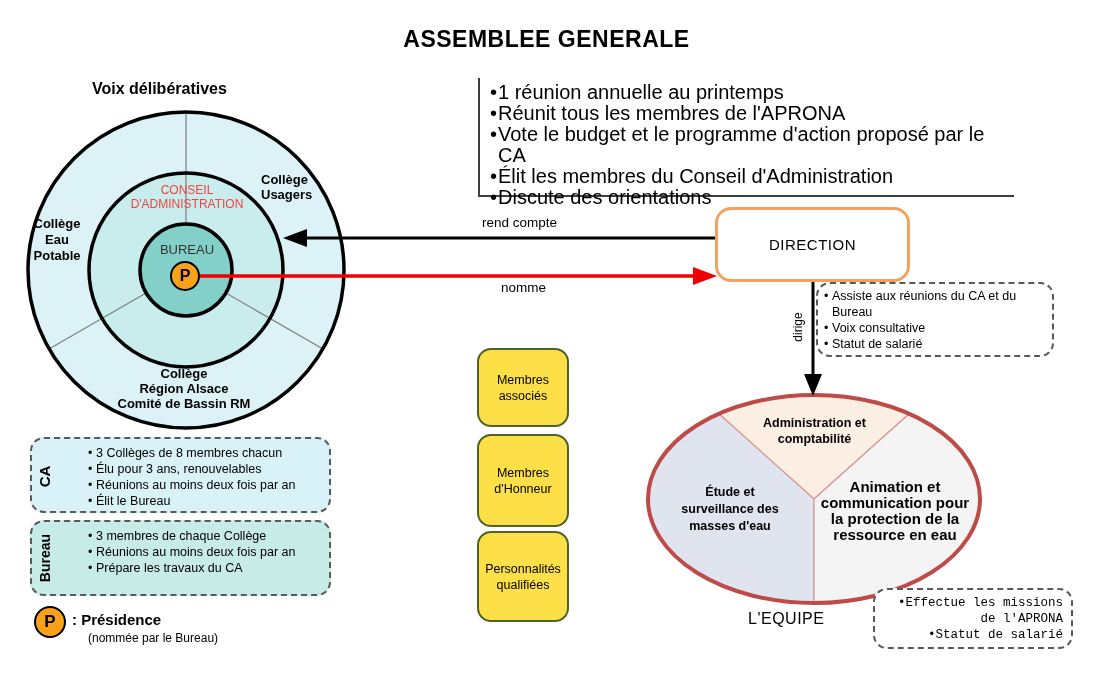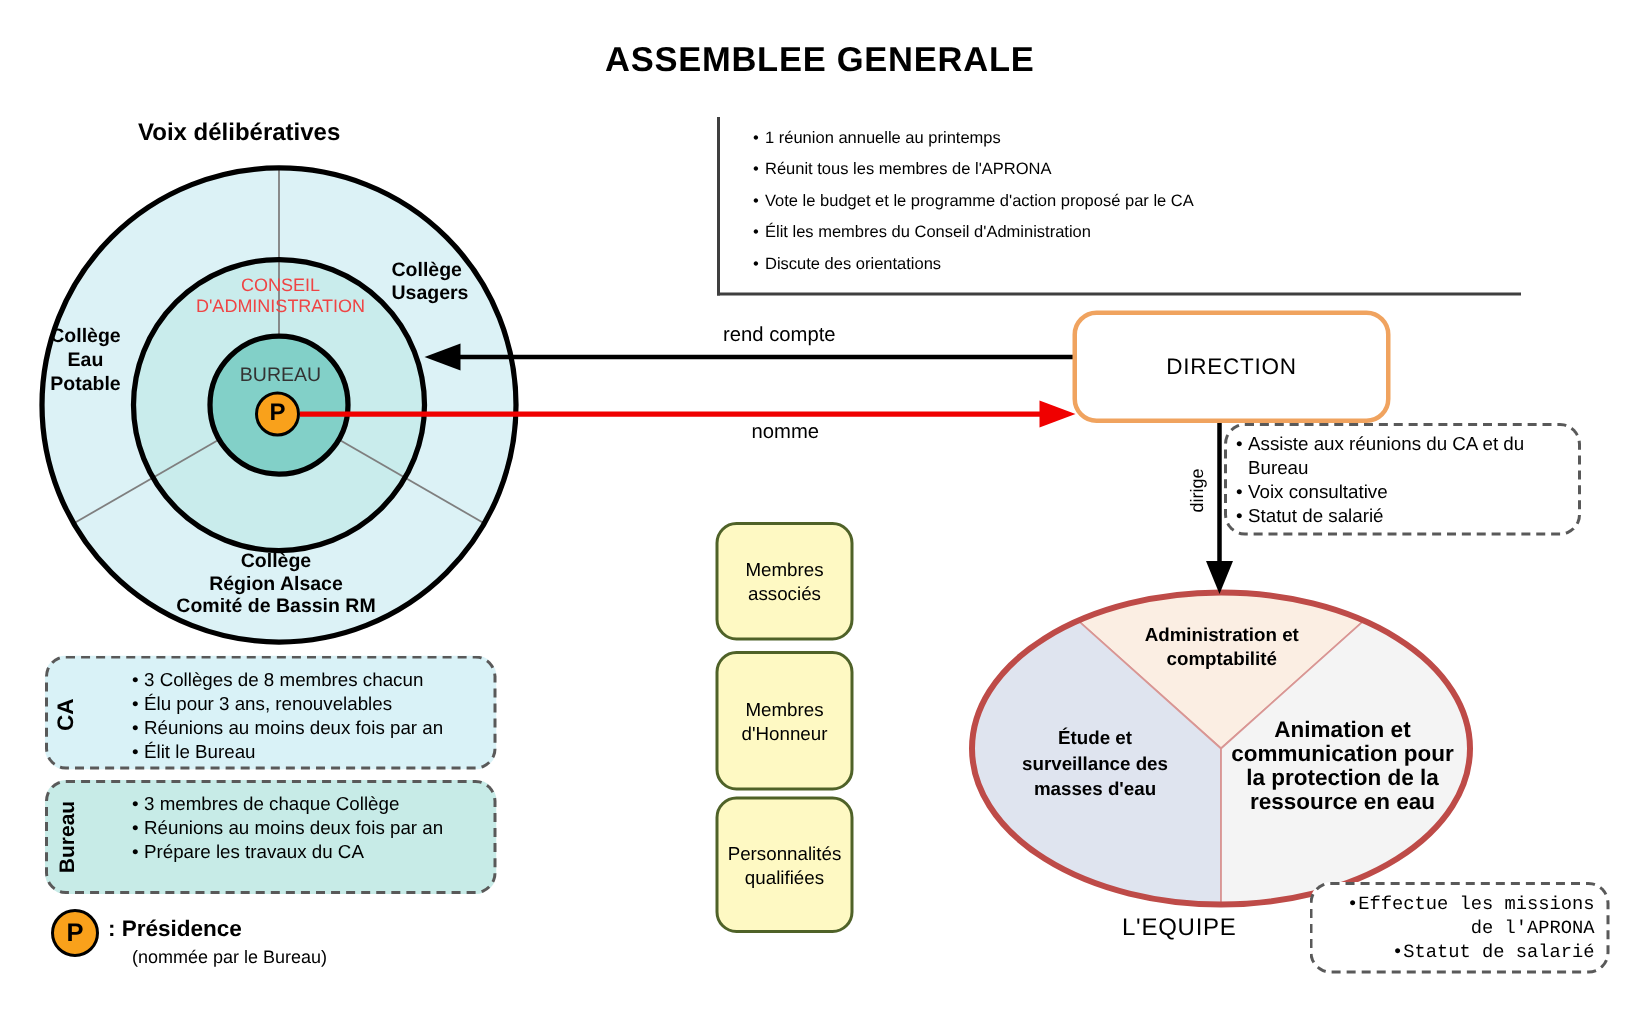--- a/index.html
+++ b/index.html
@@ -9,61 +9,61 @@
   }
   .abs{position:absolute;}
   .ml{white-space:pre-line;}
   .bold{font-weight:bold;}
 
   
   .title{left:0;top:26px;width:1093px;text-align:center;font-size:23px;font-weight:bold;letter-spacing:.5px;}
 
   
   .agblock{left:478px;top:78px;width:534px;height:117px;border-left:2px solid #3f3f3f;border-bottom:2px solid #3f3f3f;}
-  .agblock ul{margin:4px 0 0 0;padding:0 0 0 22px;list-style:none;font-size:11px;line-height:21px;}
+  .agblock ul{margin:4px 0 0 0;padding:0 0 0 10px;list-style:none;font-size:20px;line-height:21px;}
   .blist{list-style:none;margin:0;padding:0;}
   .blist li{position:relative;padding-left:8px;}
   .blist li::before{content:"\2022";position:absolute;left:0;}
 
   
   .voix{left:92px;top:80px;font-size:16px;font-weight:bold;}
   .lbl-usagers{left:261px;top:172px;font-size:13px;font-weight:bold;line-height:15px;}
   .lbl-eau{left:20px;top:216px;width:74px;font-size:13px;font-weight:bold;line-height:16px;text-align:center;}
   .lbl-region{left:98px;top:366px;width:172px;font-size:13px;font-weight:bold;line-height:15px;text-align:center;}
   .lbl-conseil{left:122px;top:183px;width:130px;font-size:12px;line-height:14px;text-align:center;color:#ef4444;}
   .lbl-bureau{left:151px;top:242px;width:72px;font-size:13px;text-align:center;color:#333;}
   .pcircle{left:170px;top:261px;width:30px;height:30px;background:#F9A11B;border:2px solid #000;border-radius:50%;
            display:flex;align-items:center;justify-content:center;font-weight:bold;font-size:16px;box-sizing:border-box;}
 
   
   .lbl-rend{left:482px;top:215px;font-size:13.5px;}
   .lbl-nomme{left:501px;top:280px;font-size:13.5px;}
   .lbl-dirige{left:770px;top:320px;width:56px;height:14px;font-size:12px;text-align:center;transform:rotate(-90deg);}
 
   
-  .direction{left:715px;top:207px;width:212px;height:75px;border:3px solid #F0A35F;border-radius:16px;background:#fff;
+  .direction{left:715px;top:207px;width:195px;height:75px;border:3px solid #F0A35F;border-radius:16px;background:#fff;
              display:flex;align-items:center;justify-content:center;font-size:15px;letter-spacing:.5px;box-sizing:border-box;}
 
   
   .dashed{border:2px dashed #595959;border-radius:14px;box-sizing:border-box;}
   .dirnotes{left:816px;top:282px;width:238px;height:75px;padding:4px 4px 0 6px;font-size:12.5px;line-height:16px;background:#fff;}
   .teamnotes{left:873px;top:588px;width:200px;height:61px;padding:5px 8px 0 4px;font-size:12.5px;line-height:16px;background:#fff;text-align:right;font-family:Liberation Mono, monospace;}
   .rlist{list-style:none;margin:0;padding:0;}
   .rlist li::before{content:"\2022";}
 
   
   .cabox{left:30px;top:437px;width:301px;height:76px;background:#D9F2F7;}
   .bubox{left:30px;top:520px;width:301px;height:76px;background:#C7EBE7;}
   .cabox ul,.bubox ul{position:absolute;left:56px;top:6px;font-size:12.5px;line-height:16px;}
   .vlabel{position:absolute;font-weight:bold;text-align:center;transform:rotate(-90deg);}
   .ca-v{left:14px;top:468px;width:60px;font-size:15px;}
   .bu-v{left:7px;top:550px;width:75px;font-size:14px;}
 
   
-  .mbox{width:92px;border:2px solid #4F6228;border-radius:14px;background:#fef9c3;box-sizing:border-box;
+  .mbox{width:92px;border:2px solid #4F6228;border-radius:14px;background:#fde047;box-sizing:border-box;
         display:flex;align-items:center;justify-content:center;text-align:center;font-size:12.5px;line-height:16px;}
   .mbox1{left:477px;top:348px;height:79px;}
   .mbox2{left:477px;top:434px;height:93px;}
   .mbox3{left:477px;top:531px;height:91px;}
 
   
   .sec-admin{left:737px;top:415px;width:155px;font-size:12.5px;font-weight:bold;line-height:16px;text-align:center;}
   .sec-etude{left:655px;top:484px;width:150px;font-size:12.5px;font-weight:bold;line-height:17px;text-align:center;}
   .sec-anim{left:812px;top:479px;width:166px;font-size:15px;font-weight:bold;line-height:16px;text-align:center;}
   .lbl-equipe{left:748px;top:610px;font-size:16px;letter-spacing:.5px;}

